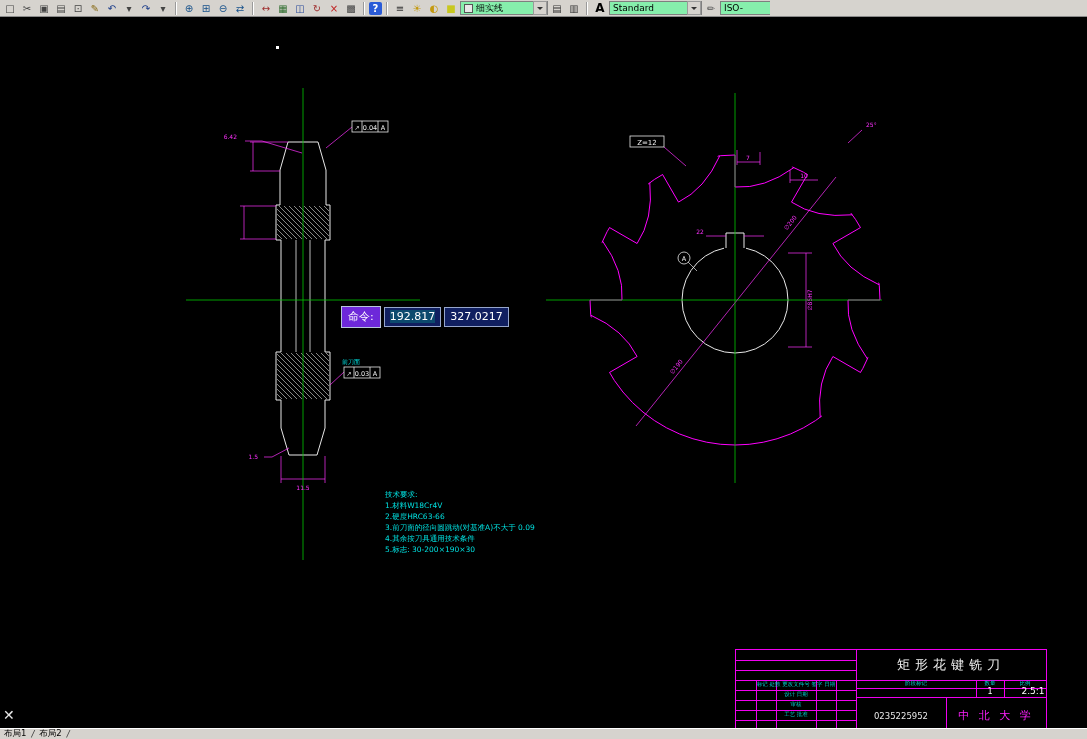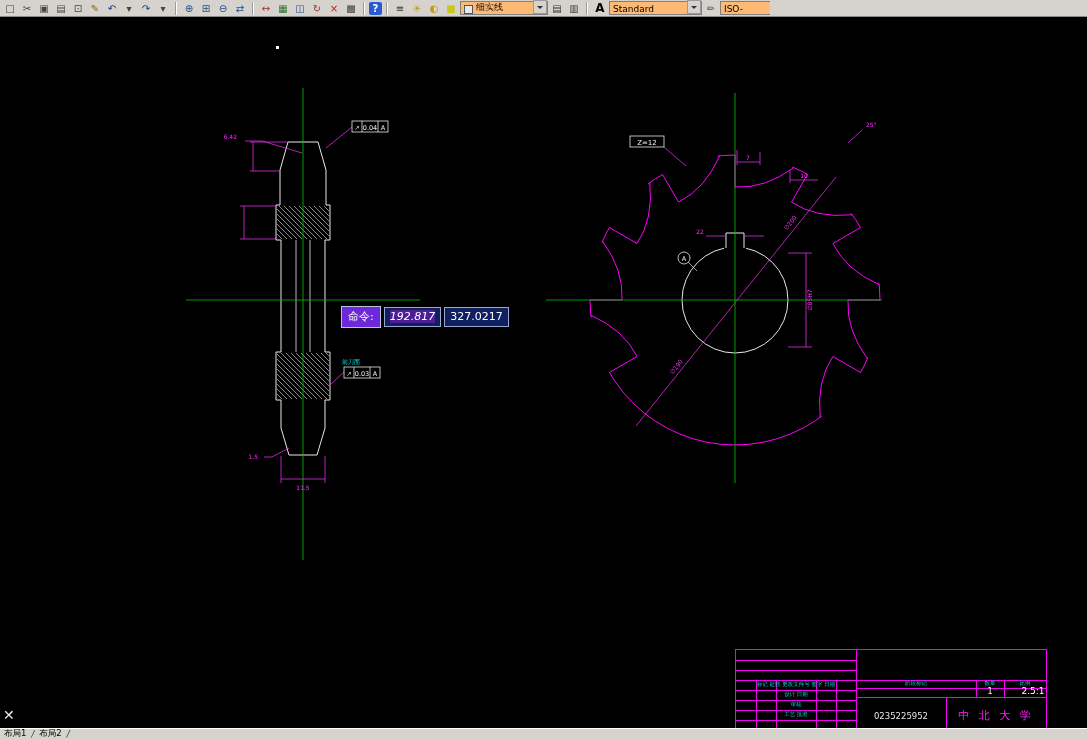--- a/index.html
+++ b/index.html
@@ -8,41 +8,41 @@
   
   .toolbar{position:absolute;top:0;left:0;width:1087px;height:17px;background:#d6d3ce;
            border-bottom:1px solid #8a8a8a;display:flex;align-items:center;gap:1px;
            padding:0 2px;box-sizing:border-box;white-space:nowrap;overflow:hidden;}
   .tb-group{display:flex;align-items:center;gap:1px;}
   .tb-btn{width:16px;height:14px;display:inline-flex;align-items:center;justify-content:center;
           font-size:10px;color:#444;cursor:default;flex:0 0 auto;}
   .tb-btn.help{background:#2a5bd7;color:#fff;font-weight:bold;border-radius:2px;width:13px;height:13px;}
   .tb-btn.bold{font-weight:bold;font-size:12px;}
   .tb-sep{width:0;height:13px;border-left:1px solid #9a9a9a;border-right:1px solid #ffffff;margin:0 3px;flex:0 0 auto;}
-  .combo{height:14px;background:#fdba74;border:1px solid #7f7f7f;display:flex;align-items:flex-end;
+  .combo{height:14px;background:#86efac;border:1px solid #7f7f7f;display:flex;align-items:center;
          font-size:9px;color:#000;padding:0 0 0 3px;box-sizing:border-box;flex:0 0 auto;}
   .combo .swatch{width:7px;height:7px;background:#e8e8e8;border:1px solid #555;margin-right:3px;}
   .combo .combo-arrow{width:12px;height:12px;margin-left:auto;background:#d6d3ce;border:1px solid #9a9a9a;
          display:flex;align-items:center;justify-content:center;}
   .combo .combo-arrow::after{content:"";border:3px solid transparent;border-top-color:#333;margin-top:3px;}
   .combo.layer{width:88px;}
   .combo.style{width:93px;}
   .combo.dim{width:50px;border-right:none;}
   
   .canvas{position:absolute;top:17px;left:0;width:1087px;height:711px;background:#000;}
   .canvas svg{position:absolute;top:0;left:0;}
   svg text{font-family:"DejaVu Sans",sans-serif;}
   .cursor-dot{position:absolute;left:276px;top:29px;width:3px;height:3px;background:#fff;}
   .ucs{position:absolute;left:3px;top:690px;color:#e8e8e8;font-size:14px;}
   
   .tooltip{position:absolute;left:341px;top:288px;display:flex;align-items:center;height:23px;}
   .tt-label{background:#6d28d9;border:1px solid #b8c4dc;color:#fff;font-size:11px;padding:2px 6px 3px 6px;}
   .tt-field{background:#101f60;border:1px solid #96a6cc;color:#fff;font-size:11px;
             padding:2px 5px 3px 5px;margin-left:3px;}
-  .tt-field .sel{background:#4c1d95;color:#fff;font-style:italic;}
+  .tt-field .sel{background:#0c4a6e;color:#fff;}
   
   .notes{position:absolute;left:385px;top:472px;color:#00e0e0;font-size:7.5px;line-height:11px;}
   
   .titleblock{position:absolute;left:735px;top:632px;width:310px;height:80px;
               border:1px solid #f000f0;box-sizing:content-box;}
   .tbl-h{position:absolute;height:1px;background:#f000f0;}
   .tbl-v{position:absolute;width:1px;background:#f000f0;}
   .tbl-txt{position:absolute;color:#00cccc;font-size:5.5px;text-align:center;overflow:hidden;}
   .tb-title{position:absolute;left:120px;top:2px;width:190px;height:26px;line-height:26px;
             text-align:center;color:#f0f0f0;font-size:13px;letter-spacing:5px;}
@@ -290,20 +290,28 @@
       </g>
       <text x="342" y="364" fill="#00e0e0" font-size="6">前刀面</text>
     </svg>
 
     <div class="tooltip">
       <span class="tt-label">命令:</span>
       <span class="tt-field"><span class="sel">192.817</span></span>
       <span class="tt-field">327.0217</span>
     </div>
 
+    <div class="notes">
+      <div>技术要求:</div>
+      <div>1.材料W18Cr4V</div>
+      <div>2.硬度HRC63-66</div>
+      <div>3.前刀面的径向圆跳动(对基准A)不大于 0.09</div>
+      <div>4.其余按刀具通用技术条件</div>
+      <div>5.标志: 30-200×190×30</div>
+    </div>
 
     <div class="titleblock">
       <div class="tbl-v" style="left:120px;top:0;height:80px"></div>
       <div class="tbl-h" style="left:120px;top:30px;width:190px"></div>
       <div class="tbl-h" style="left:120px;top:38px;width:190px"></div>
       <div class="tbl-h" style="left:120px;top:47px;width:190px"></div>
       <div class="tbl-v" style="left:240px;top:30px;height:17px"></div>
       <div class="tbl-v" style="left:268px;top:30px;height:17px"></div>
       <div class="tbl-v" style="left:210px;top:47px;height:33px"></div>
       <div class="tbl-h" style="left:0;top:10px;width:120px"></div>
@@ -311,20 +319,21 @@
       <div class="tbl-h" style="left:0;top:30px;width:120px"></div>
       <div class="tbl-h" style="left:0;top:40px;width:120px"></div>
       <div class="tbl-h" style="left:0;top:50px;width:120px"></div>
       <div class="tbl-h" style="left:0;top:60px;width:120px"></div>
       <div class="tbl-h" style="left:0;top:70px;width:120px"></div>
       <div class="tbl-v" style="left:20px;top:30px;height:50px"></div>
       <div class="tbl-v" style="left:40px;top:30px;height:50px"></div>
       <div class="tbl-v" style="left:80px;top:30px;height:50px"></div>
       <div class="tbl-v" style="left:100px;top:30px;height:50px"></div>
 
+      <div class="tb-title">矩形花键铣刀</div>
       <div class="tbl-txt" style="left:122px;top:30px;width:116px">阶段标记</div>
       <div class="tbl-txt" style="left:240px;top:30px;width:28px">数量</div>
       <div class="tbl-txt" style="left:268px;top:30px;width:42px">比例</div>
       <div class="tb-qty" style="left:240px;top:37px;width:28px;font-size:8px">1</div>
       <div class="tb-scale" style="left:276px;top:36px;width:42px;font-size:9px">2.5:1</div>
       <div class="tb-dno">0235225952</div>
       <div class="tb-org">中 北 大 学</div>
       <div class="tbl-txt" style="left:0;top:31px;width:120px">标记 处数 更改文件号 签字 日期</div>
       <div class="tbl-txt" style="left:0;top:41px;width:120px">设计      日期</div>
       <div class="tbl-txt" style="left:0;top:51px;width:120px">审核</div>

